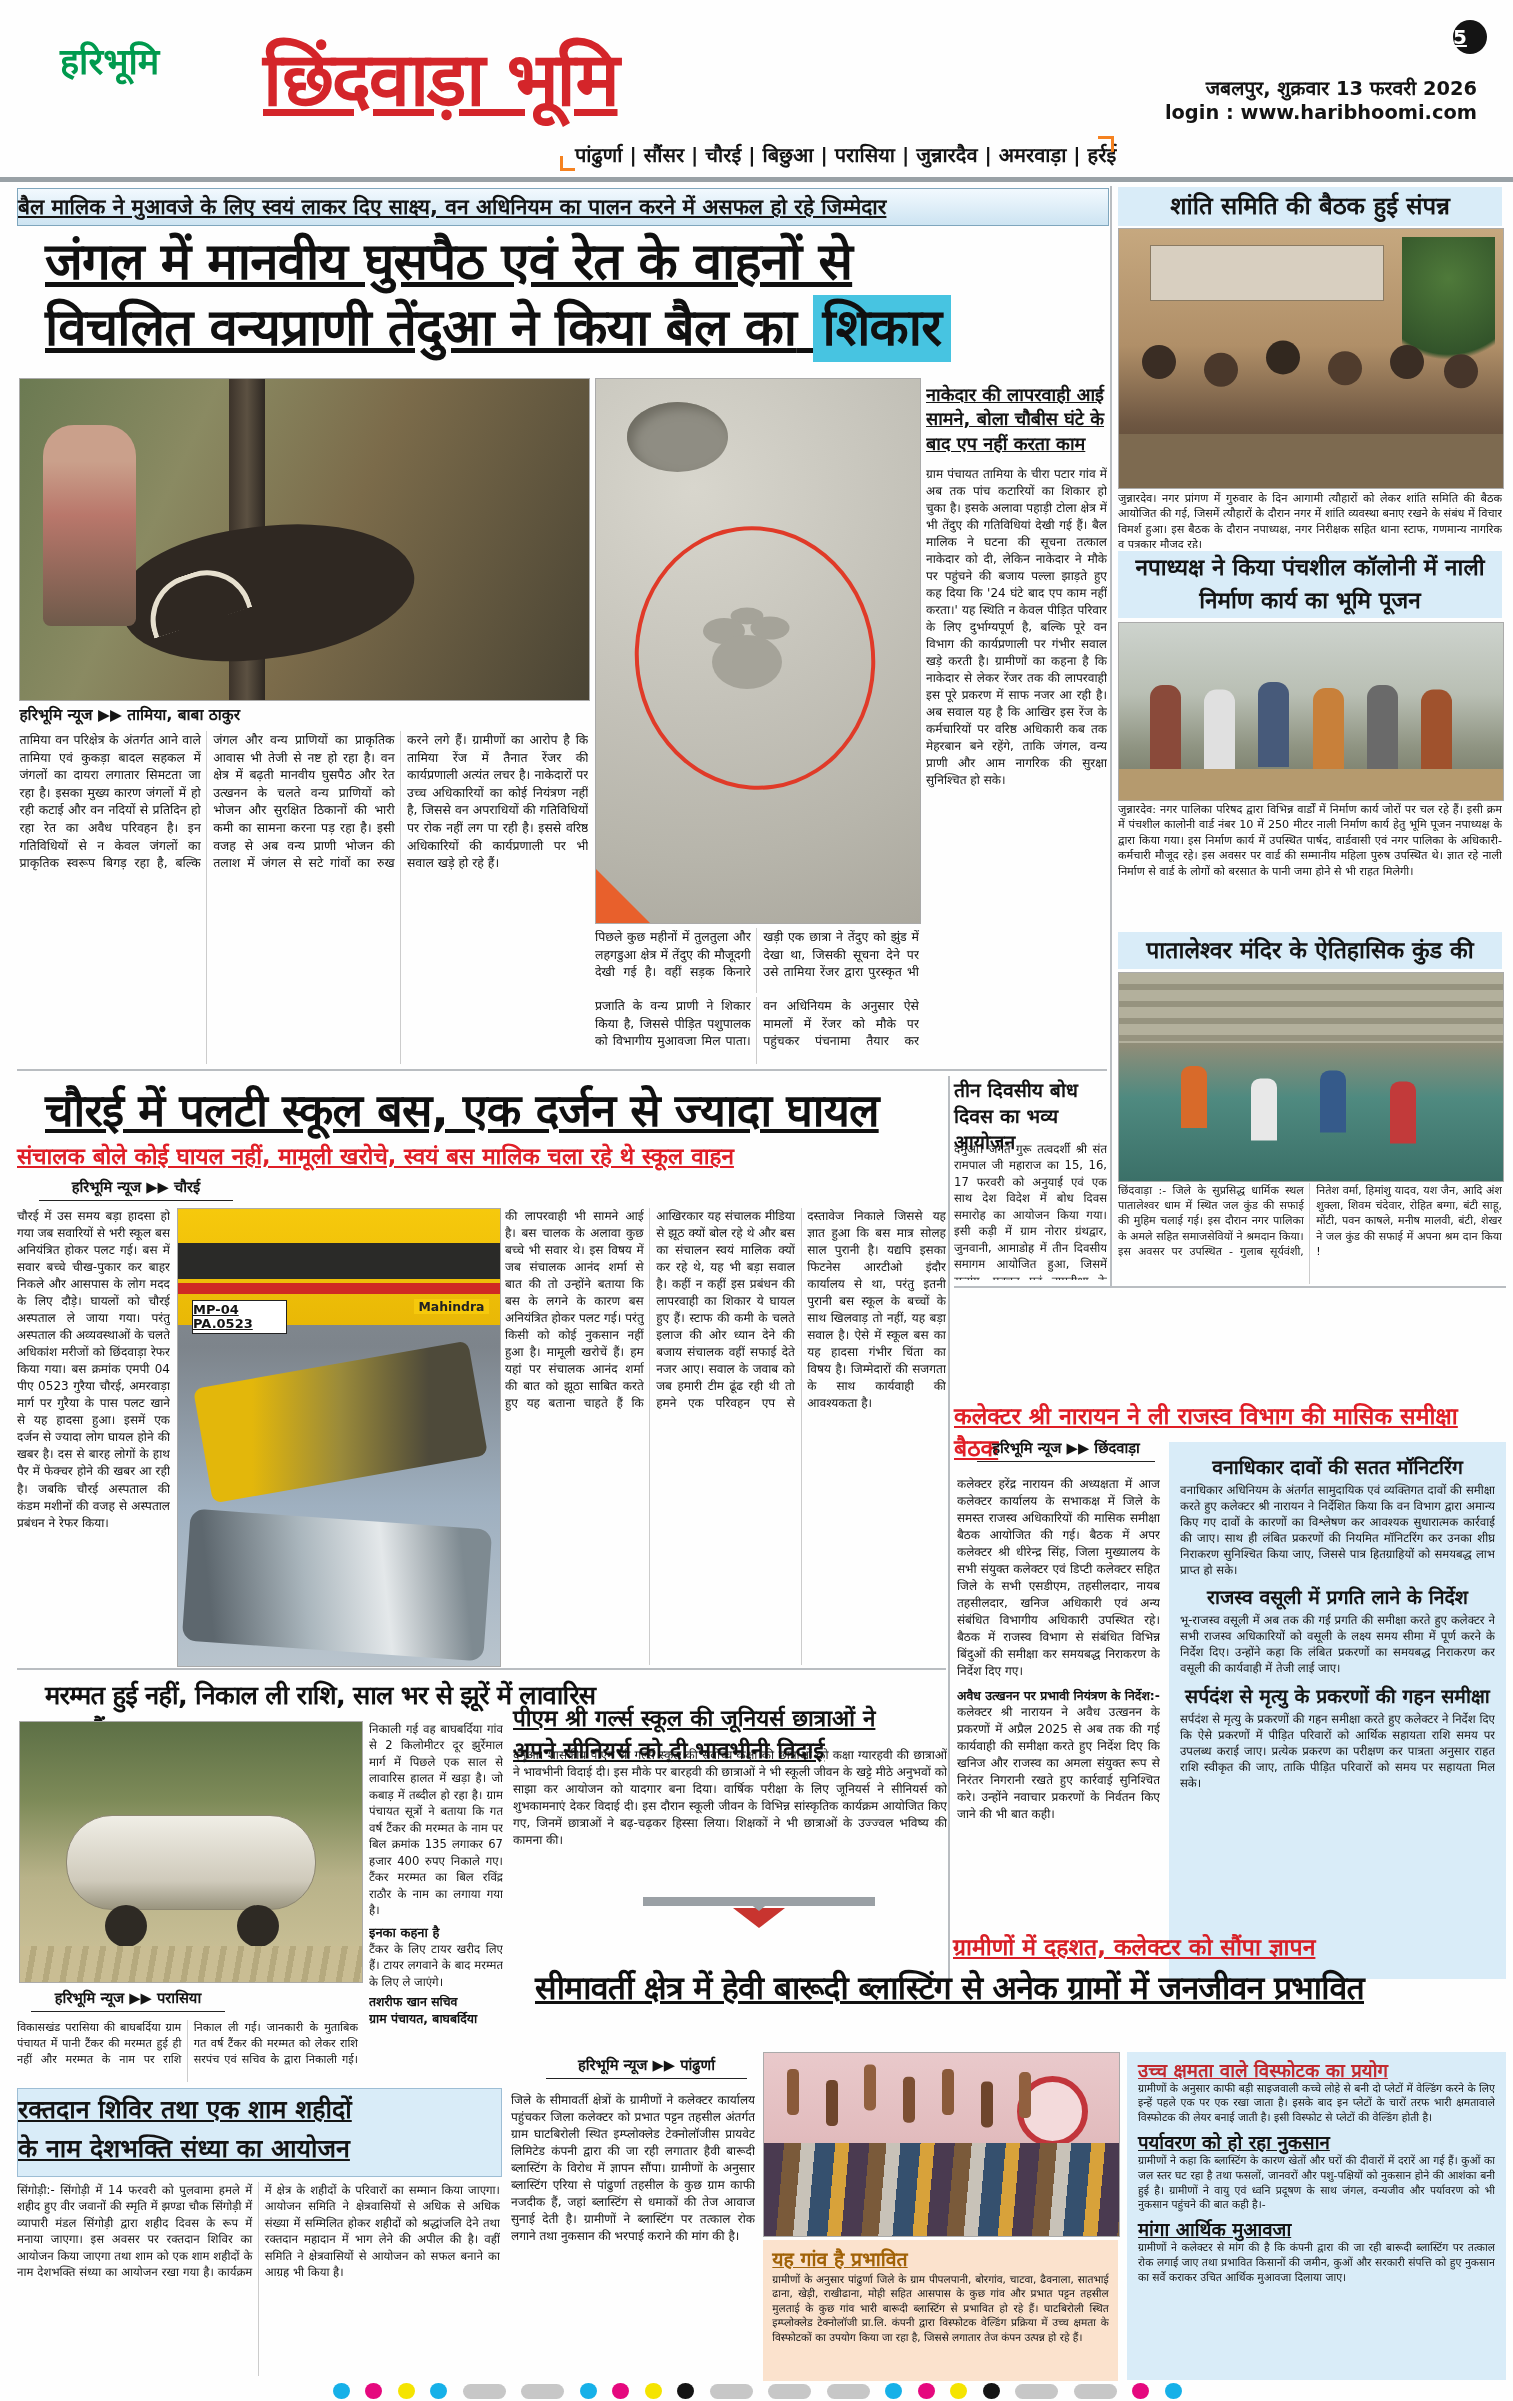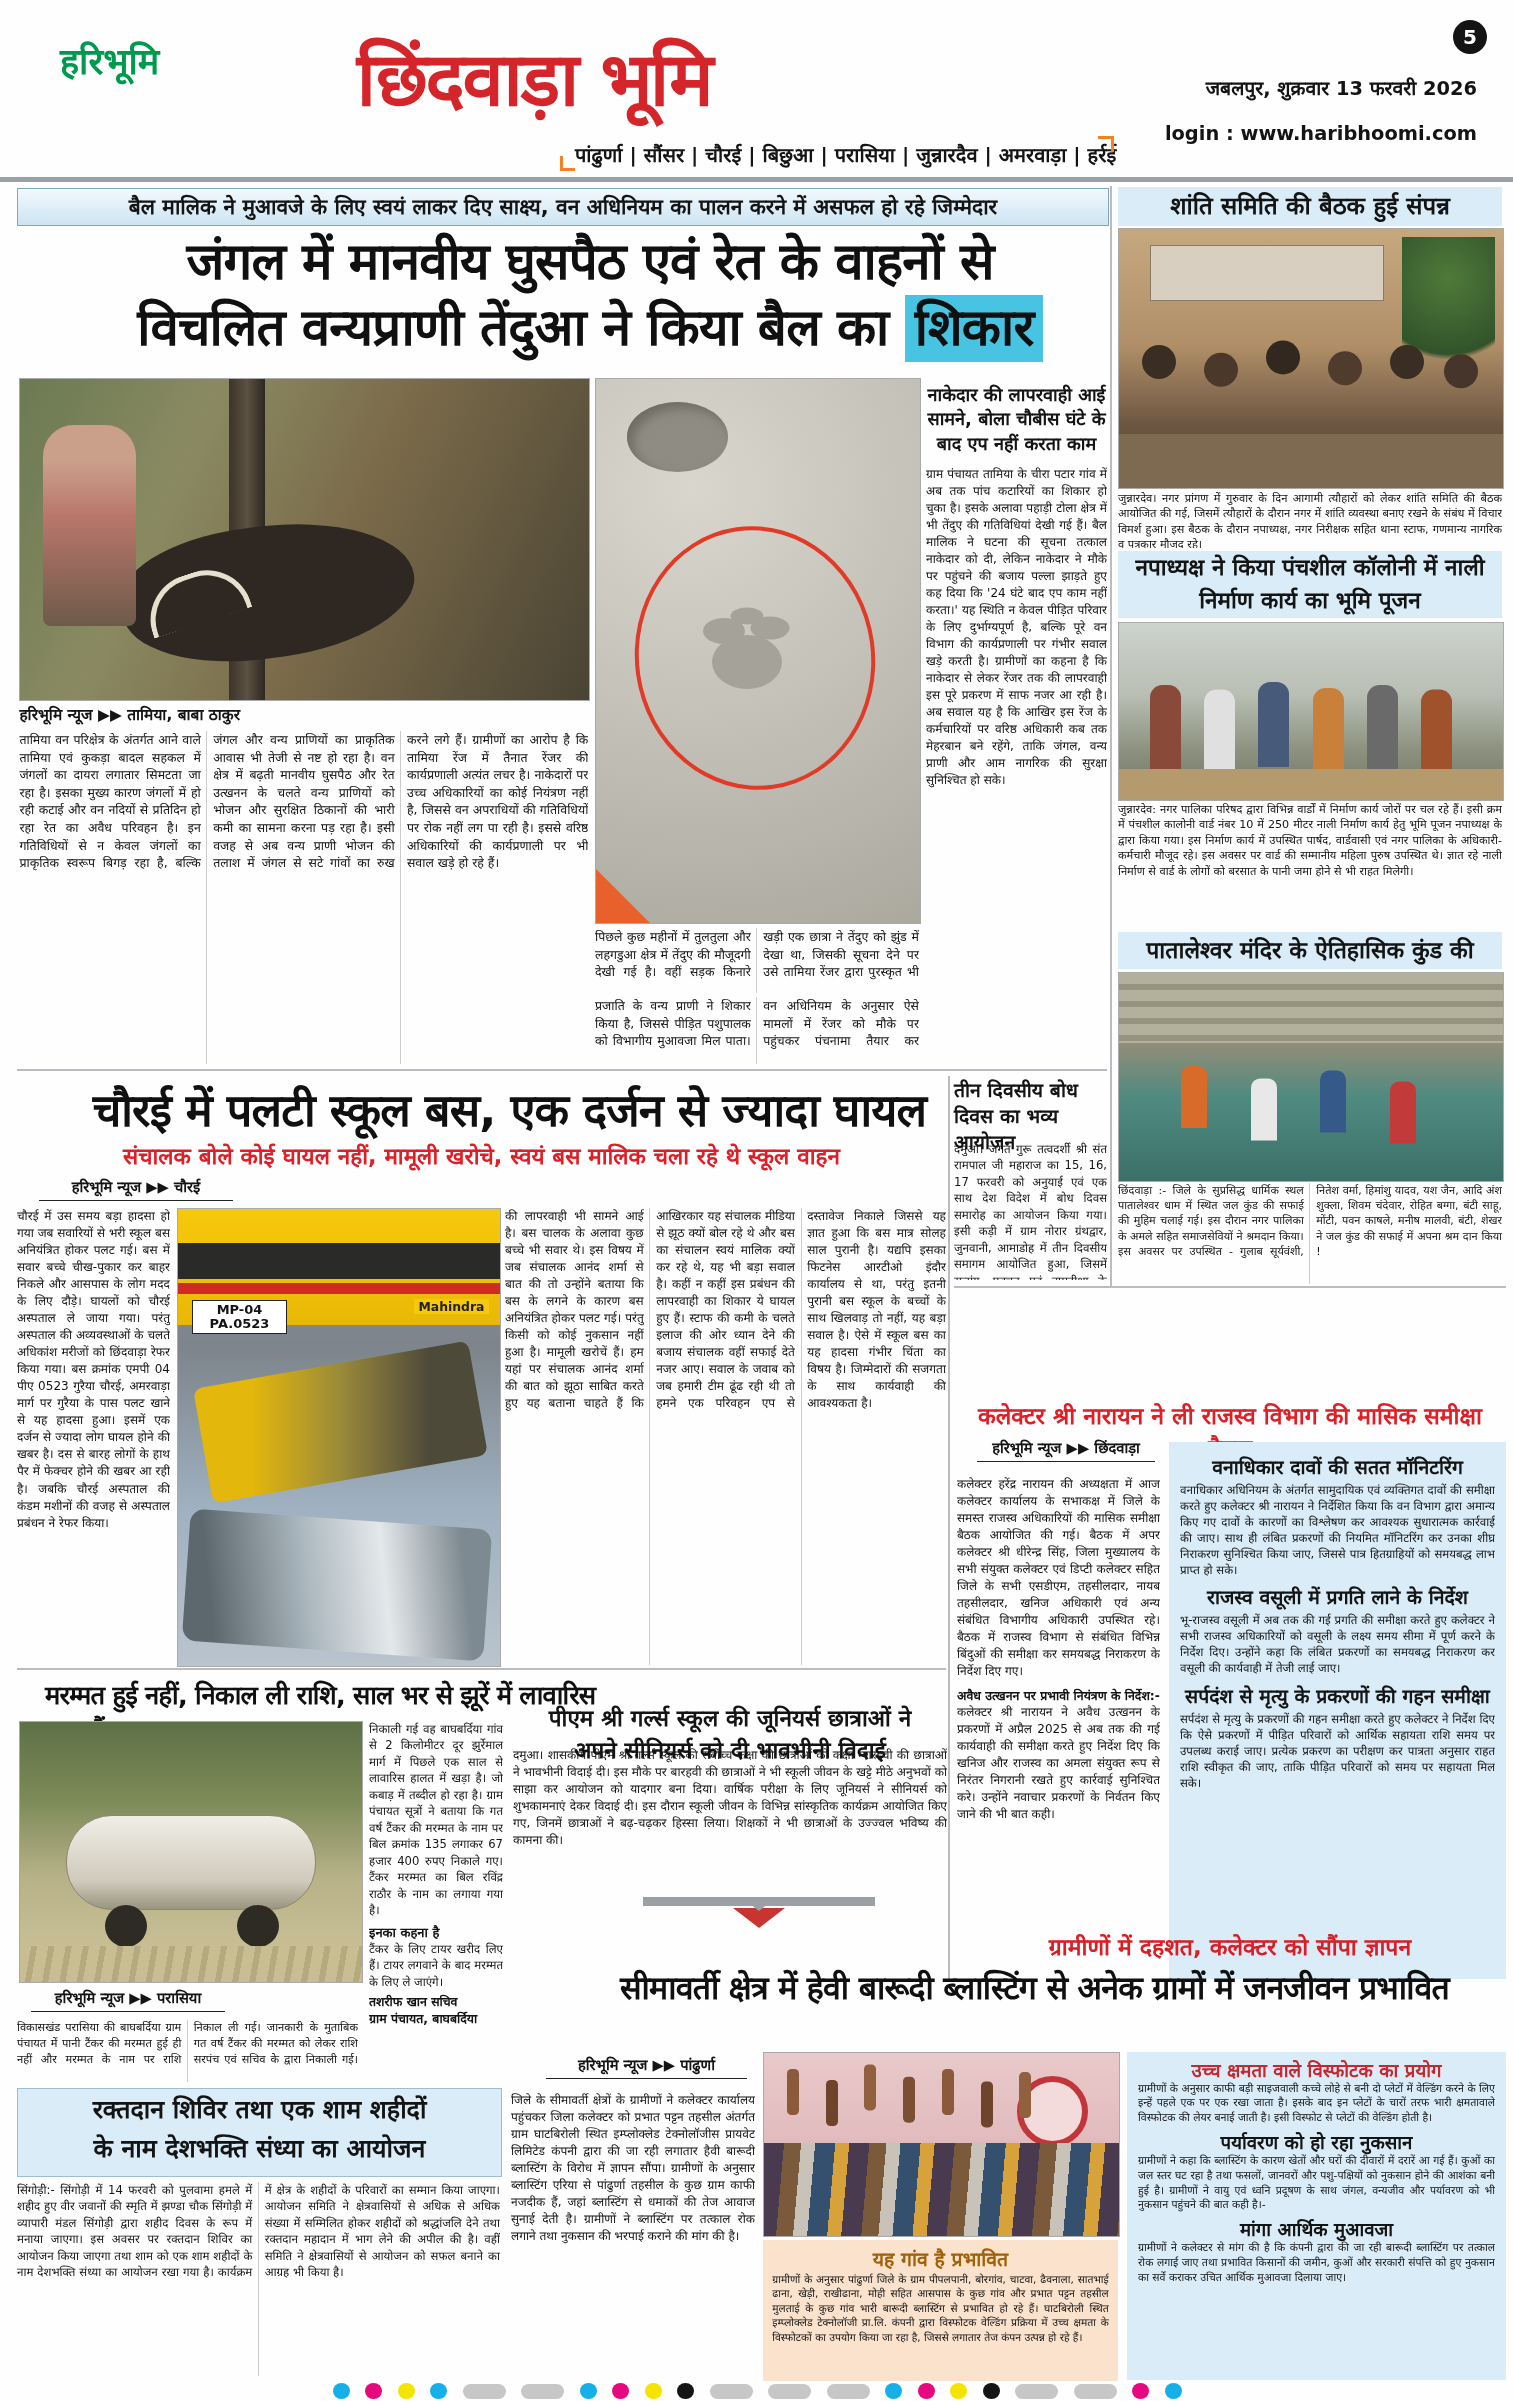--- a/index.html
+++ b/index.html
@@ -1,20 +1,20 @@
 <!DOCTYPE html>
 <html style="font-size:12.4px"><head>
 <meta charset="utf-8">
 <style>
   html,body{margin:0;padding:0;background:#e8e8e8;}
   #page{position:relative;width:1514px;height:2401px;background:#fefefe;
         font-family:"DejaVu Sans",sans-serif;color:#141414;overflow:hidden;}
   .abs{position:absolute;}
   .b{font-weight:bold;}
-  .ctr{text-align:center;}
+  .ctr{text-decoration:underline;}
   .red{color:#d81f26;}
   .body-txt{font-size:12.4px;line-height:1.42;text-align:justify;overflow:hidden;}
   .small-txt{font-size:11.2px;line-height:1.38;text-align:justify;overflow:hidden;}
   .photo{background:#ccc;overflow:hidden;border:0.8px solid #aaa;}
   .bluehead{background:#d9ecf8;font-weight:bold;text-align:center;overflow:hidden;}
   .byline{font-weight:bold;font-size:14.7px;text-align:center;border-bottom:1.5px solid #222;padding-bottom:3.9px;}
   .rule{background:#b9bdc1;}
   .colrule3{column-count:3;column-gap:12.4px;column-rule:0.8px solid #ccc;}
   .colrule2{column-count:2;column-gap:12.4px;column-rule:0.8px solid #ccc;}
   .panel-sec-head{font-weight:bold;font-size:19.4px;text-align:center;margin:4.6px 0 3.1px 0;}
@@ -25,21 +25,21 @@
 </style>
 </head>
 <body>
 
 <div id="page">
 
   <div class="abs b" style="left:60px;top:36px;font-size:36px;color:#009a4e;">हरिभूमि</div>
   <div class="abs b ctr" style="left:263px;top:39px;width:542px;font-size:74px;color:#d4252a;letter-spacing:-2.3px;line-height:1.1;">छिंदवाड़ा भूमि</div>
   <div class="abs ctr" style="left:1453px;top:20px;width:34px;height:34px;border-radius:50%;background:#141414;color:#fff;font-size:20px;line-height:34px;font-weight:bold;">5</div>
   <div class="abs b" style="right:37px;top:74px;font-size:19.4px;">जबलपुर, शुक्रवार 13 फरवरी 2026</div>
-  <div class="abs b" style="right:37px;top:122px;font-size:19.4px;">login : www.haribhoomi.com</div>
+  <div class="abs b" style="right:37px;top:101px;font-size:19.4px;">login : www.haribhoomi.com</div>
 
   <div class="abs" style="left:575px;top:141px;width:523px;font-size:20px;font-weight:bold;text-align:center;white-space:nowrap;">
     <span class="abs" style="left:-15.5px;bottom:-3.1px;width:12.4px;height:12.4px;border-left:3.9px solid #f58220;border-bottom:3.9px solid #f58220;"></span>
     <span class="abs" style="right:-15.5px;top:-4.6px;width:12.4px;height:12.4px;border-right:3.9px solid #f58220;border-top:3.9px solid #f58220;"></span>
     <span>पांढुर्णा</span><span> | </span><span>सौंसर</span><span> | </span><span>चौरई</span><span> | </span><span>बिछुआ</span><span> | </span><span>परासिया</span><span> | </span><span>जुन्नारदैव</span><span> | </span><span>अमरवाड़ा</span><span> | </span><span>हर्रई</span>
   </div>
   <div class="abs rule" style="left:0;top:177px;width:1514px;height:5.4px;background:#99a1a6;"></div>
 
   <div class="abs b ctr" style="left:17px;top:188px;width:1090px;height:36px;line-height:36px;font-size:21px;border:0.8px solid #7fa6bd;background:linear-gradient(#f2f9fe,#cde4f2);">बैल मालिक ने मुआवजे के लिए स्वयं लाकर दिए साक्ष्य, वन अधिनियम का पालन करने में असफल हो रहे जिम्मेदार</div>
 

